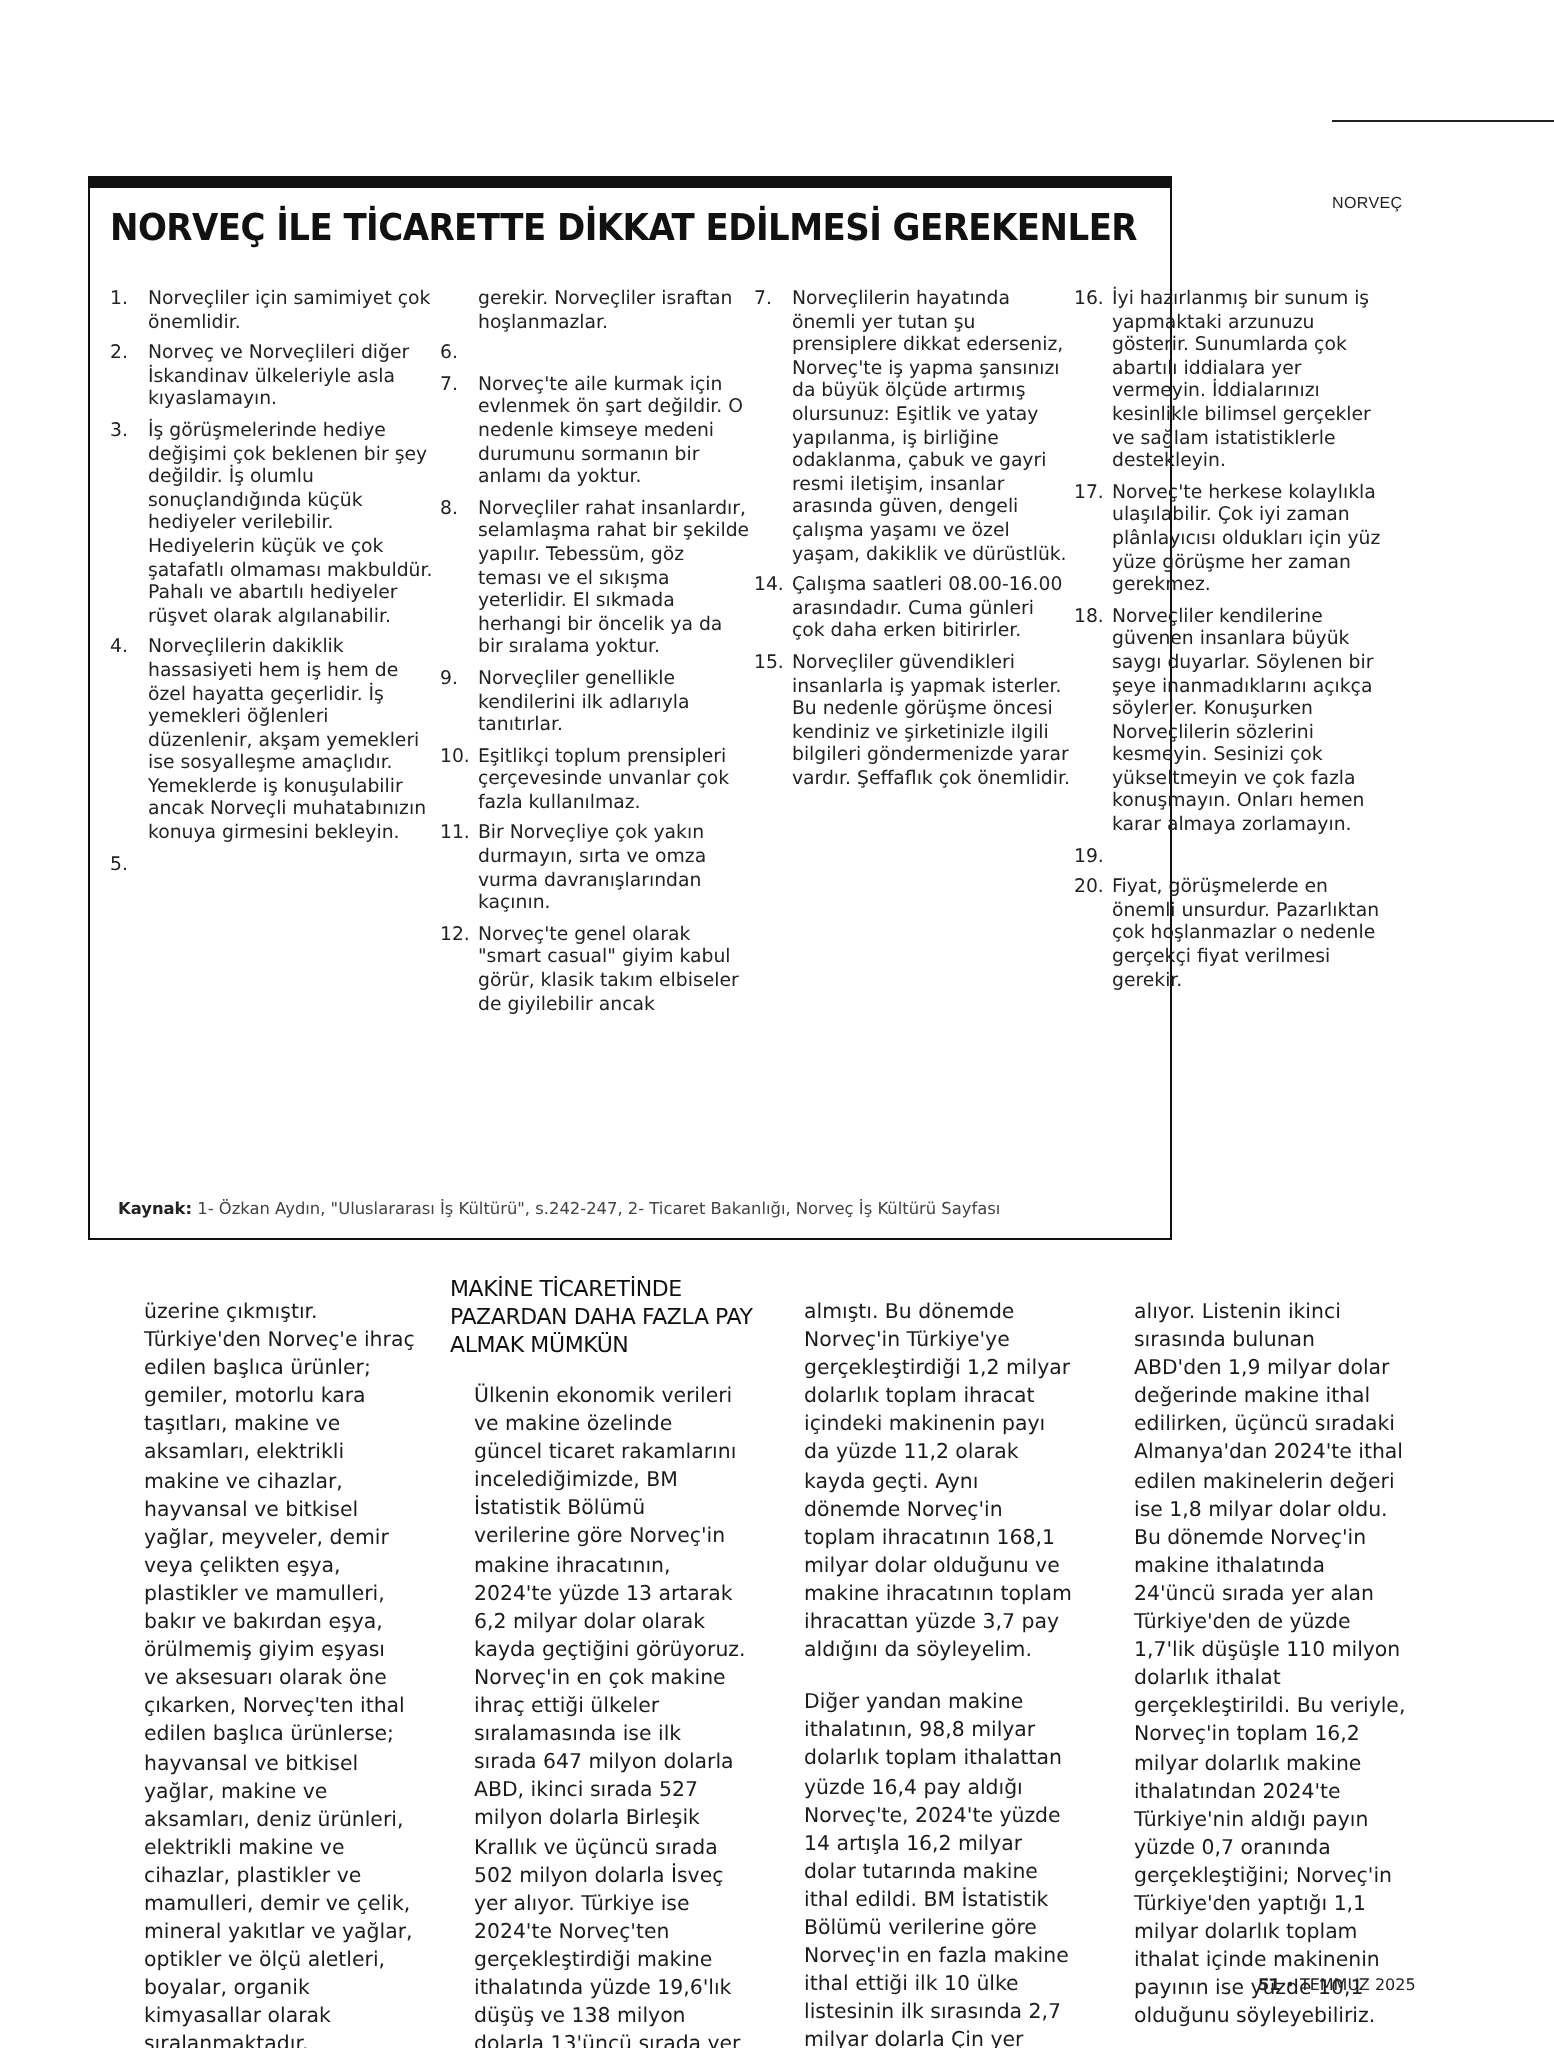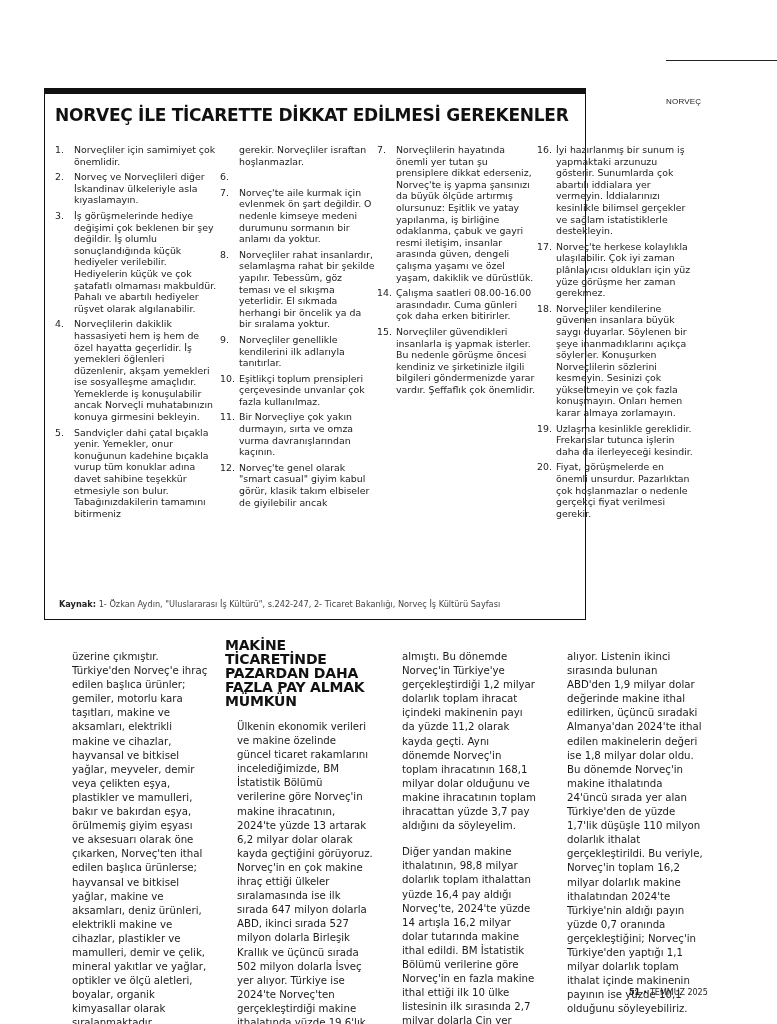--- a/index.html
+++ b/index.html
@@ -13,21 +13,21 @@
   .col { font-size: 9.4px; line-height: 11.6px; color: #222; }
   .item { display: flex; margin-bottom: 4px; }
   .num { width: 19px; flex: 0 0 19px; }
   .txt { flex: 1; }
   .cont { padding-left: 19px; margin-bottom: 4px; }
   .source { position: absolute; left: 14px; bottom: 10px; font-size: 8.2px; color: #444; white-space: nowrap; }
   .source b { color: #222; }
 
   .article { position: absolute; left: 60px; top: 638px; width: 655px; display: grid; grid-template-columns: 160px 160px 160px 160px; column-gap: 5px; font-size: 10.2px; line-height: 14.1px; color: #1b1b1b; }
   .article p { margin: 12px; }
-  .sub-head { font-family: "DejaVu Sans", sans-serif; font-weight: 700; font-size: 14px; line-height: 14px; color: #111; letter-spacing: -0.2px; margin-bottom: 0; }
+  .sub-head { font-family: "DejaVu Sans", sans-serif; font-weight: 400; font-size: 11px; line-height: 14px; color: #111; letter-spacing: -0.2px; margin-bottom: 0; }
 
   .footer { position: absolute; top: 988px; left: 629px; font-size: 8px; color: #222; white-space: nowrap; }
   .footer .pg { font-weight: bold; }
 </style>
 </head>
 <body>
 
 <div class="section-tag">NORVEÇ</div>
 <div class="section-rule"></div>
 
@@ -46,21 +46,20 @@
       <div class="item">
           <span class="num">3.</span>
           <span class="txt">İş görüşmelerinde hediye değişimi çok beklenen bir şey değildir. İş olumlu sonuçlandığında küçük hediyeler verilebilir. Hediyelerin küçük ve çok şatafatlı olmaması makbuldür. Pahalı ve abartılı hediyeler rüşvet olarak algılanabilir.</span>
         </div>
       <div class="item">
           <span class="num">4.</span>
           <span class="txt">Norveçlilerin dakiklik hassasiyeti hem iş hem de özel hayatta geçerlidir. İş yemekleri öğlenleri düzenlenir, akşam yemekleri ise sosyalleşme amaçlıdır. Yemeklerde iş konuşulabilir ancak Norveçli muhatabınızın konuya girmesini bekleyin.</span>
         </div>
       <div class="item">
           <span class="num">5.</span>
-          <span class="txt">Sandviçler dahi çatal bıçakla yenir. Yemekler, onur konuğunun kadehine bıçakla vurup tüm konuklar adına davet sahibine teşekkür etmesiyle son bulur. Tabağınızdakilerin tamamını bitirmeniz</span>
         </div>
     </div>
     <div class="col">
       <div class="cont">gerekir. Norveçliler israftan hoşlanmazlar.</div>
       <div class="item">
           <span class="num">6.</span>
         </div>
       <div class="item">
           <span class="num">7.</span>
           <span class="txt">Norveç'te aile kurmak için evlenmek ön şart değildir. O nedenle kimseye medeni durumunu sormanın bir anlamı da yoktur.</span>
@@ -108,21 +107,20 @@
       <div class="item">
           <span class="num">17.</span>
           <span class="txt">Norveç'te herkese kolaylıkla ulaşılabilir. Çok iyi zaman plânlayıcısı oldukları için yüz yüze görüşme her zaman gerekmez.</span>
         </div>
       <div class="item">
           <span class="num">18.</span>
           <span class="txt">Norveçliler kendilerine güvenen insanlara büyük saygı duyarlar. Söylenen bir şeye inanmadıklarını açıkça söylerler. Konuşurken Norveçlilerin sözlerini kesmeyin. Sesinizi çok yükseltmeyin ve çok fazla konuşmayın. Onları hemen karar almaya zorlamayın.</span>
         </div>
       <div class="item">
           <span class="num">19.</span>
-          <span class="txt">Uzlaşma kesinlikle gereklidir. Frekanslar tutunca işlerin daha da ilerleyeceği kesindir.</span>
         </div>
       <div class="item">
           <span class="num">20.</span>
           <span class="txt">Fiyat, görüşmelerde en önemli unsurdur. Pazarlıktan çok hoşlanmazlar o nedenle gerçekçi fiyat verilmesi gerekir.</span>
         </div>
     </div>
   </div>
   <div class="source"><b>Kaynak:</b><span> 1- Özkan Aydın, "Uluslararası İş Kültürü", s.242-247, 2- Ticaret Bakanlığı, Norveç İş Kültürü Sayfası</span></div>
 </div>
 

